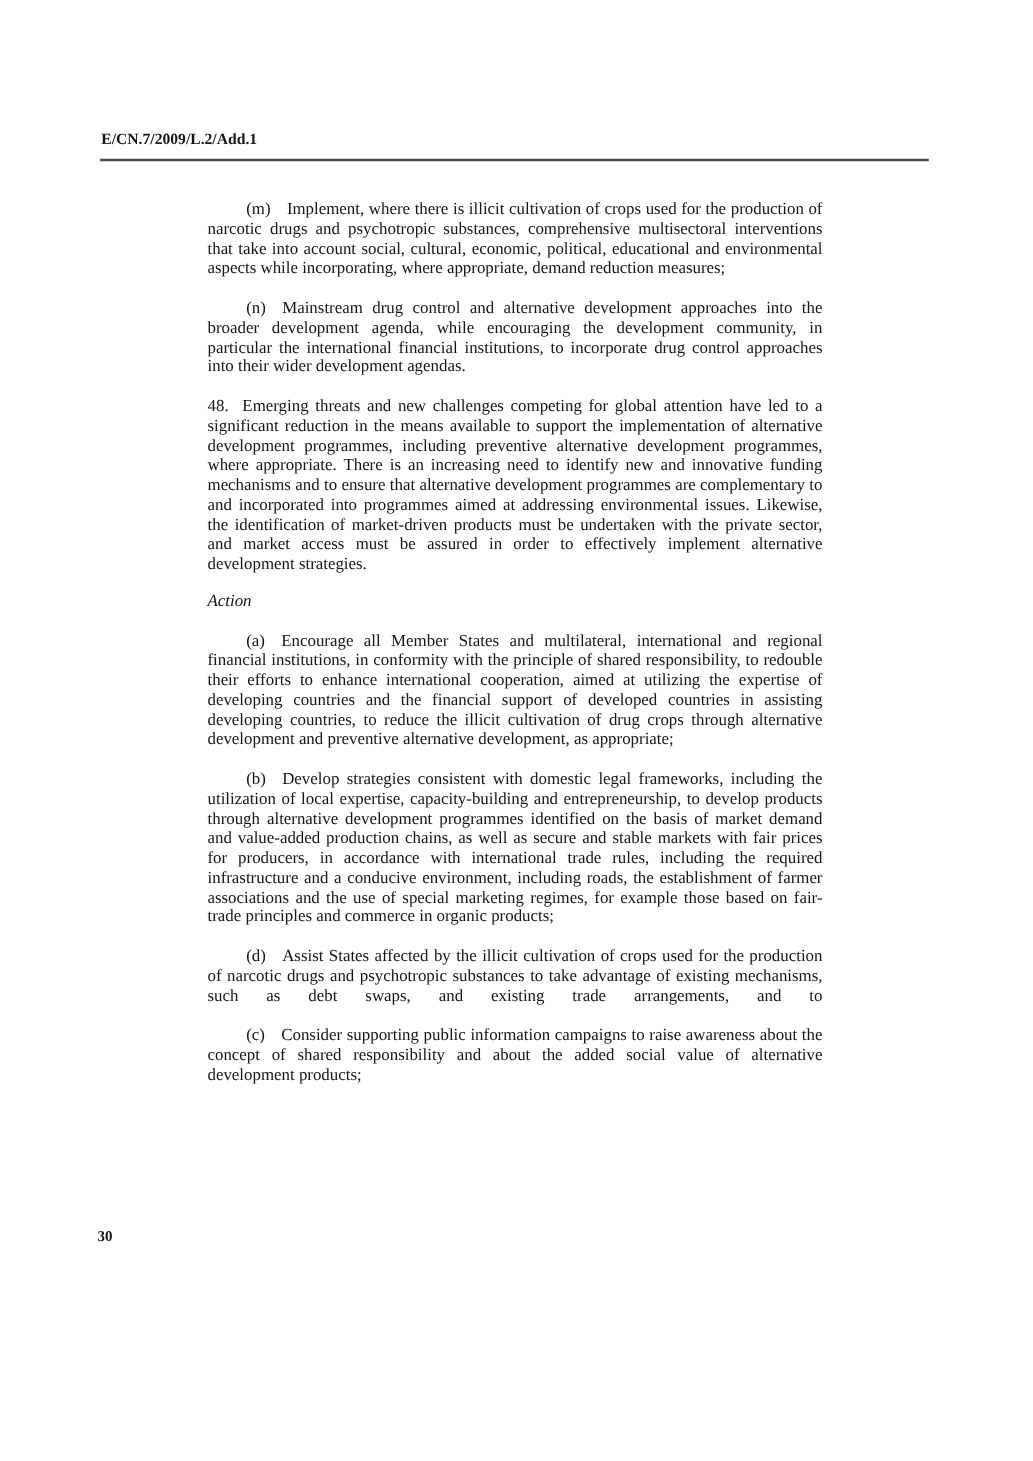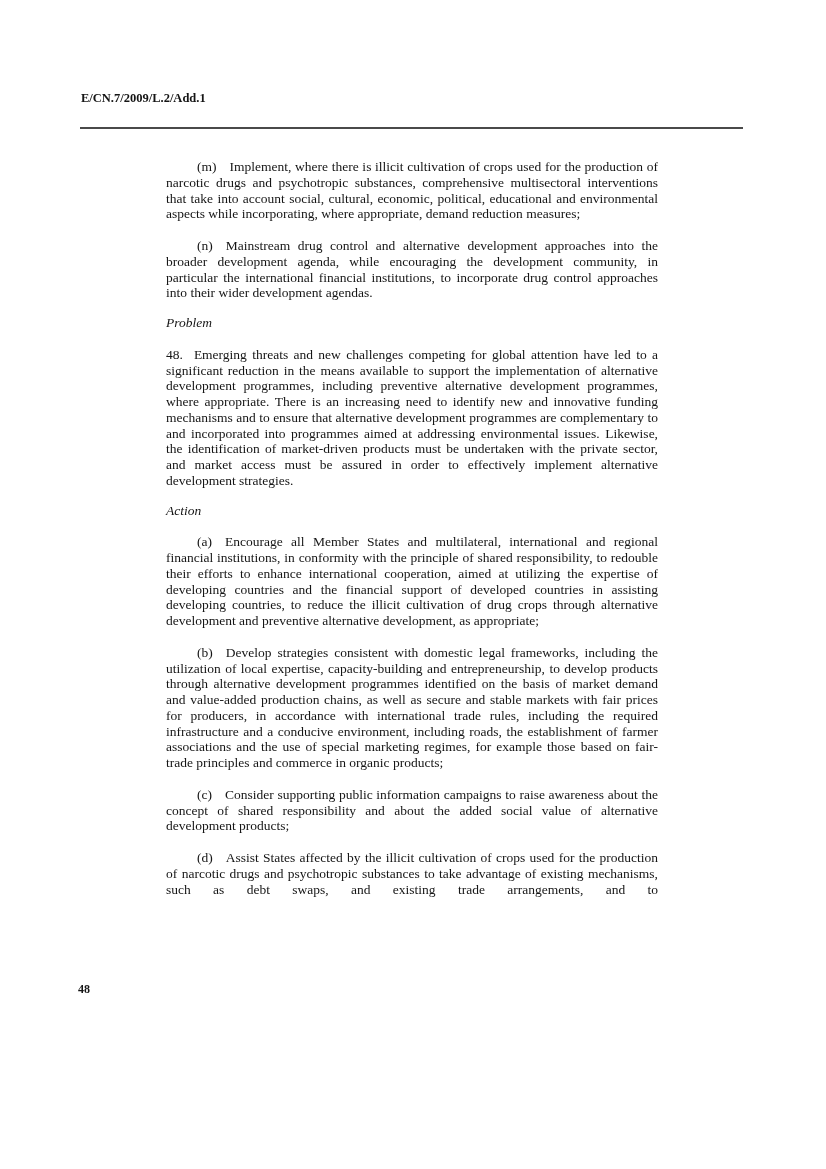--- a/index.html
+++ b/index.html
@@ -12,21 +12,21 @@
     width: 826px;
     height: 1169px;
     background: #ffffff;
     font-family: "Liberation Serif", serif;
     color: #151515;
     overflow: hidden;
   }
   .doc-symbol {
     position: absolute;
     left: 81px;
-    top: 91px;
+    top: 104px;
     font-size: 12.5px;
     font-weight: bold;
     white-space: nowrap;
   }
   .header-rule {
     position: absolute;
     left: 80px;
     top: 127px;
     width: 663px;
     height: 2px;
@@ -88,32 +88,31 @@
   <div class="doc-symbol">E/CN.7/2009/L.2/Add.1</div>
   <div class="header-rule"></div>
 
   <div class="body-block">
 
     <p class="para sub"><span class="plabel">(m)</span><span>Implement, where there is illicit cultivation of crops used for the production of narcotic drugs and psychotropic substances, comprehensive multisectoral interventions that take into account social, cultural, economic, political, educational and environmental aspects while incorporating, where appropriate, demand reduction measures;</span></p>
 
     <p class="para sub"><span class="plabel">(n)</span><span>Mainstream drug control and alternative development approaches into the broader development agenda, while encouraging the development community, in particular the international financial institutions, to incorporate drug control approaches into their wider development agendas.</span></p>
 
 
-    <p class="run-head">Problem</p>
 
     <p class="para"><span class="pnum">48.</span><span>Emerging threats and new challenges competing for global attention have led to a significant reduction in the means available to support the implementation of alternative development programmes, including preventive alternative development programmes, where appropriate. There is an increasing need to identify new and innovative funding mechanisms and to ensure that alternative development programmes are complementary to and incorporated into programmes aimed at addressing environmental issues. Likewise, the identification of market-driven products must be undertaken with the private sector, and market access must be assured in order to effectively implement alternative development strategies.</span></p>
 
     <p class="run-head">Action</p>
 
 
     <p class="para sub"><span class="plabel">(a)</span><span>Encourage all Member States and multilateral, international and regional financial institutions, in conformity with the principle of shared responsibility, to redouble their efforts to enhance international cooperation, aimed at utilizing the expertise of developing countries and the financial support of developed countries in assisting developing countries, to reduce the illicit cultivation of drug crops through alternative development and preventive alternative development, as appropriate;</span></p>
 
     <p class="para sub"><span class="plabel">(b)</span><span>Develop strategies consistent with domestic legal frameworks, including the utilization of local expertise, capacity-building and entrepreneurship, to develop products through alternative development programmes identified on the basis of market demand and value-added production chains, as well as secure and stable markets with fair prices for producers, in accordance with international trade rules, including the required infrastructure and a conducive environment, including roads, the establishment of farmer associations and the use of special marketing regimes, for example those based on fair-trade principles and commerce in organic products;</span></p>
 
+    <p class="para sub last-justify"><span class="plabel">(d)</span><span>Assist States affected by the illicit cultivation of crops used for the production of narcotic drugs and psychotropic substances to take advantage of existing mechanisms, such as debt swaps, and existing trade arrangements, and to</span></p>
+
     <p class="para sub"><span class="plabel">(c)</span><span>Consider supporting public information campaigns to raise awareness about the concept of shared responsibility and about the added social value of alternative development products;</span></p>
-
-    <p class="para sub last-justify"><span class="plabel">(d)</span><span>Assist States affected by the illicit cultivation of crops used for the production of narcotic drugs and psychotropic substances to take advantage of existing mechanisms, such as debt swaps, and existing trade arrangements, and to</span></p>
 
   </div>
 
-  <div class="page-number">48</div>
+  <div class="page-number">30</div>
 
 </div>
 
 </body></html>

